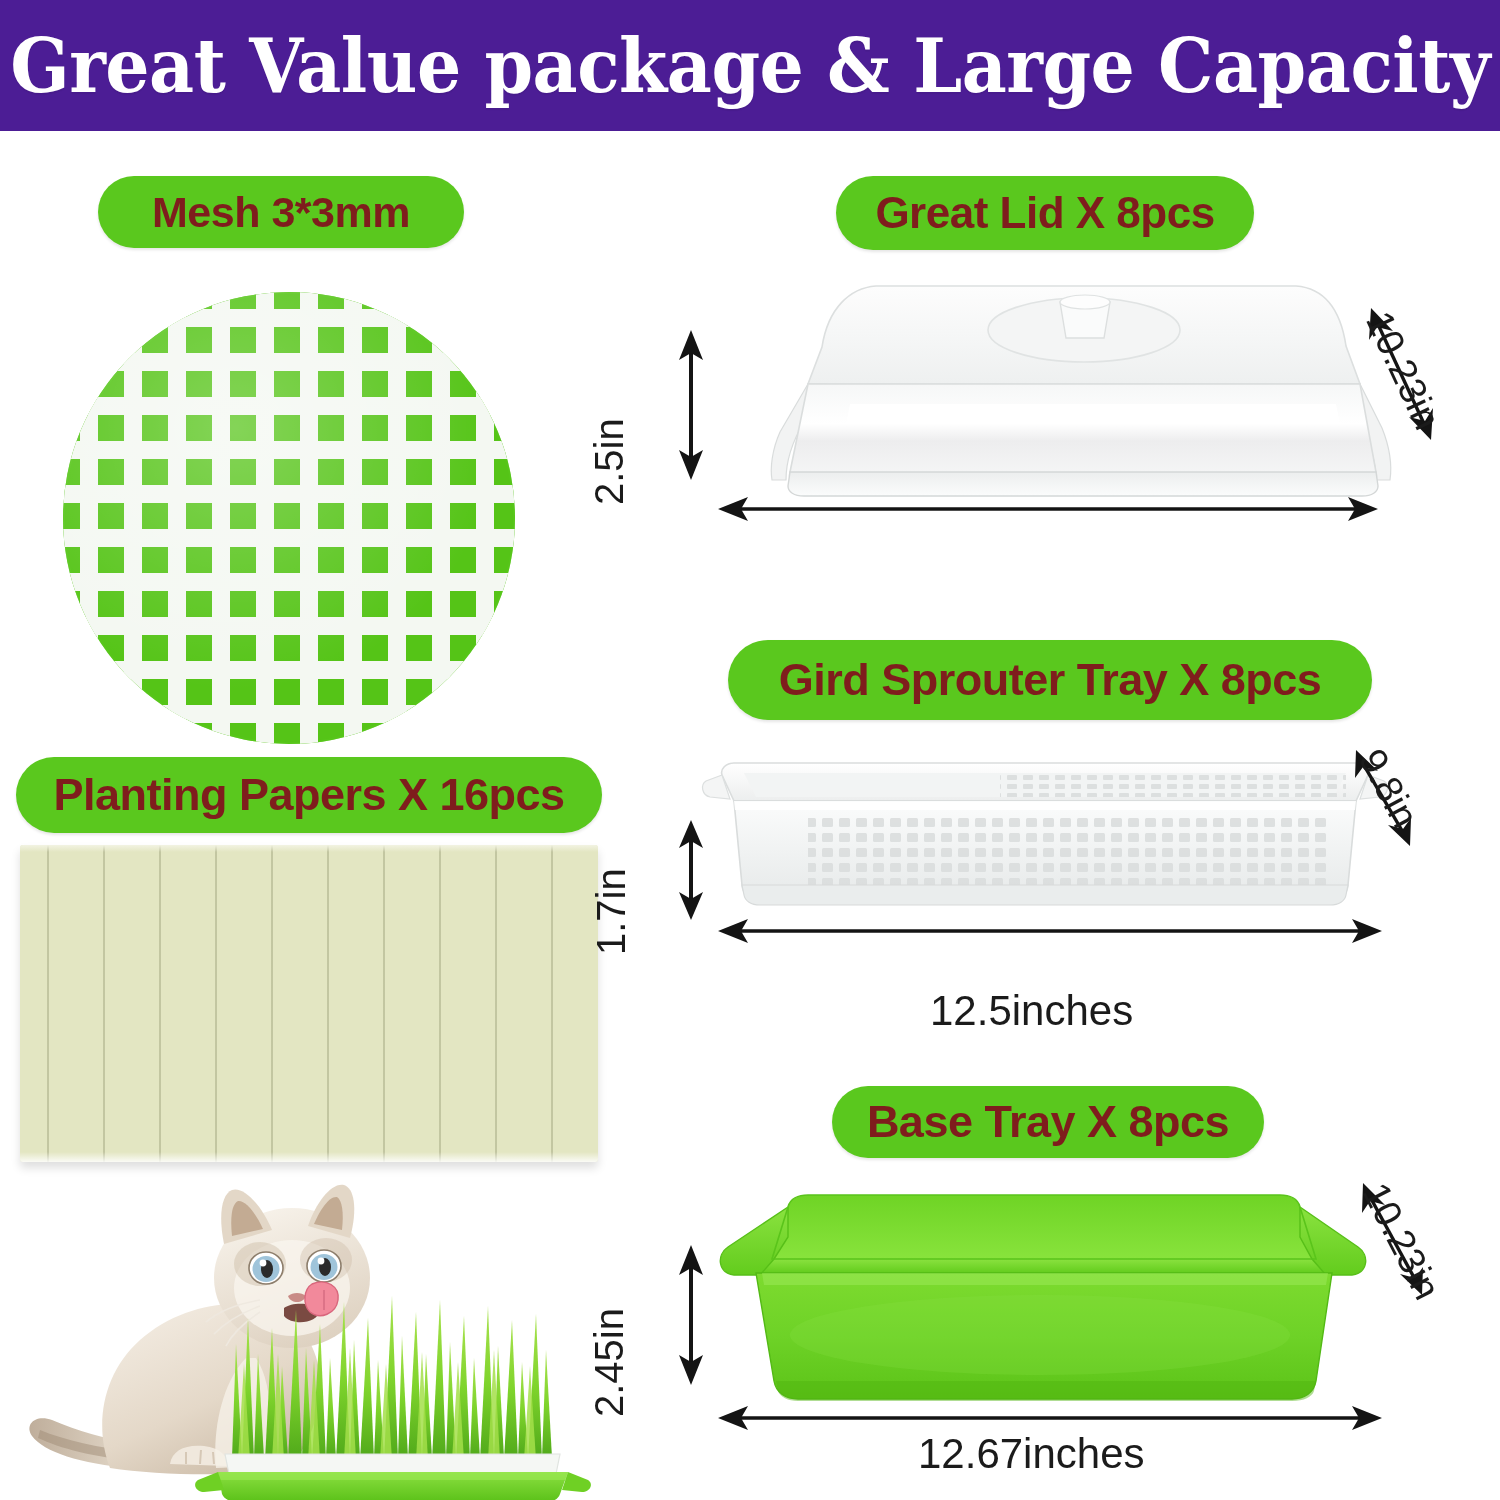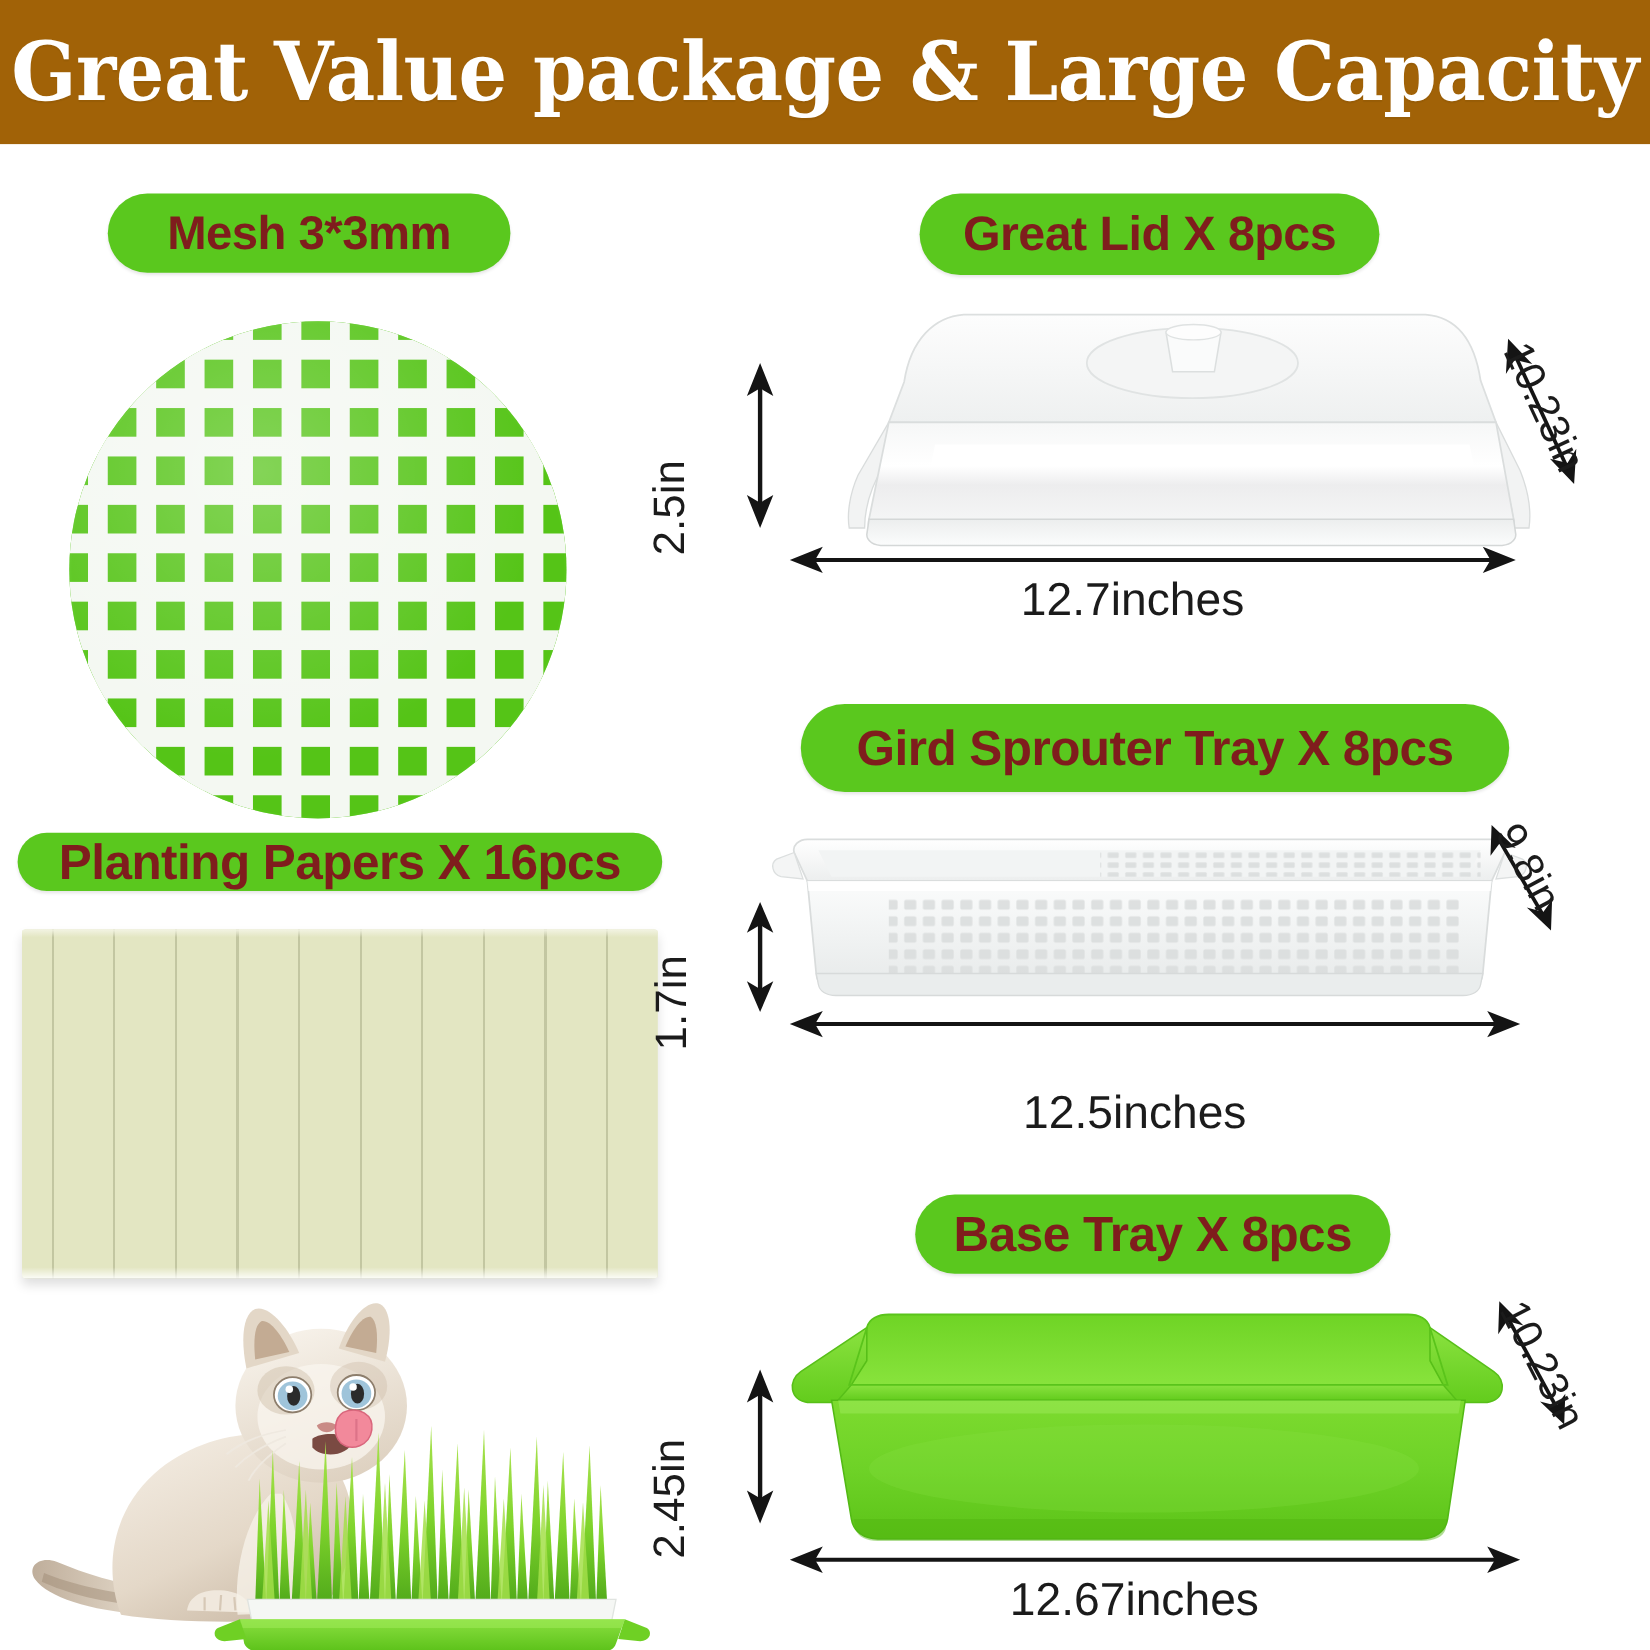--- a/index.html
+++ b/index.html
@@ -7,21 +7,21 @@
     width: 1500px; height: 1500px;
     background: #ffffff;
     font-family: "Liberation Sans", sans-serif;
     overflow: hidden;
   }
   #root { position: relative; width: 1500px; height: 1500px; background:#fff; }
 
   
   .header-banner {
     position: absolute; left: 0; top: 0; width: 1500px; height: 131px;
-    background: #a16207;
+    background: #4c1d95;
     display: flex; align-items: center; justify-content: center;
   }
   .header-title {
     color: #ffffff;
     font-family: "DejaVu Serif", serif;
     font-weight: bold;
     font-size: 74px;
     letter-spacing: -0.5px;
     transform: scaleX(0.94);
     white-space: nowrap;
@@ -184,23 +184,22 @@
     <polygon points="8,0 6,32 14,19 30,23" fill="#141414"></polygon>
     <polygon points="68,132 70,100 62,113 46,109" fill="#141414"></polygon>
   </svg>
   <div class="dim-label" style="left:1396px; top:305px; font-size:38px; transform: rotate(65deg); transform-origin: left top;">10.23in</div>
 
   <svg class="dimline" style="left:718px; top:495px;" width="660" height="28" viewBox="0 0 660 28">
     <line x1="14" y1="14" x2="646" y2="14" stroke="#141414" stroke-width="3.6"></line>
     <polygon points="0,14 30,2 23,14 30,26" fill="#141414"></polygon>
     <polygon points="660,14 630,2 637,14 630,26" fill="#141414"></polygon>
   </svg>
-  <div class="dim-label" style="left:928px; top:521px; font-size:42px;">12.7inches</div>
-
-  <div class="pill" style="left:16px; top:757px; width:586px; height:53px; font-size:45px;align-items:flex-end;">
+
+  <div class="pill" style="left:16px; top:757px; width:586px; height:76px; font-size:45px;">
     <span>Planting Papers X 16pcs</span>
   </div>
 
   <div class="papers" style="left:20px; top:845px; width:578px; height:317px;">
     <div class="papers-lines"></div>
     <div class="papers-top"></div>
     <div class="papers-bottom"></div>
   </div>
 
   <div class="pill" style="left:728px; top:640px; width:644px; height:80px; font-size:45px;">

